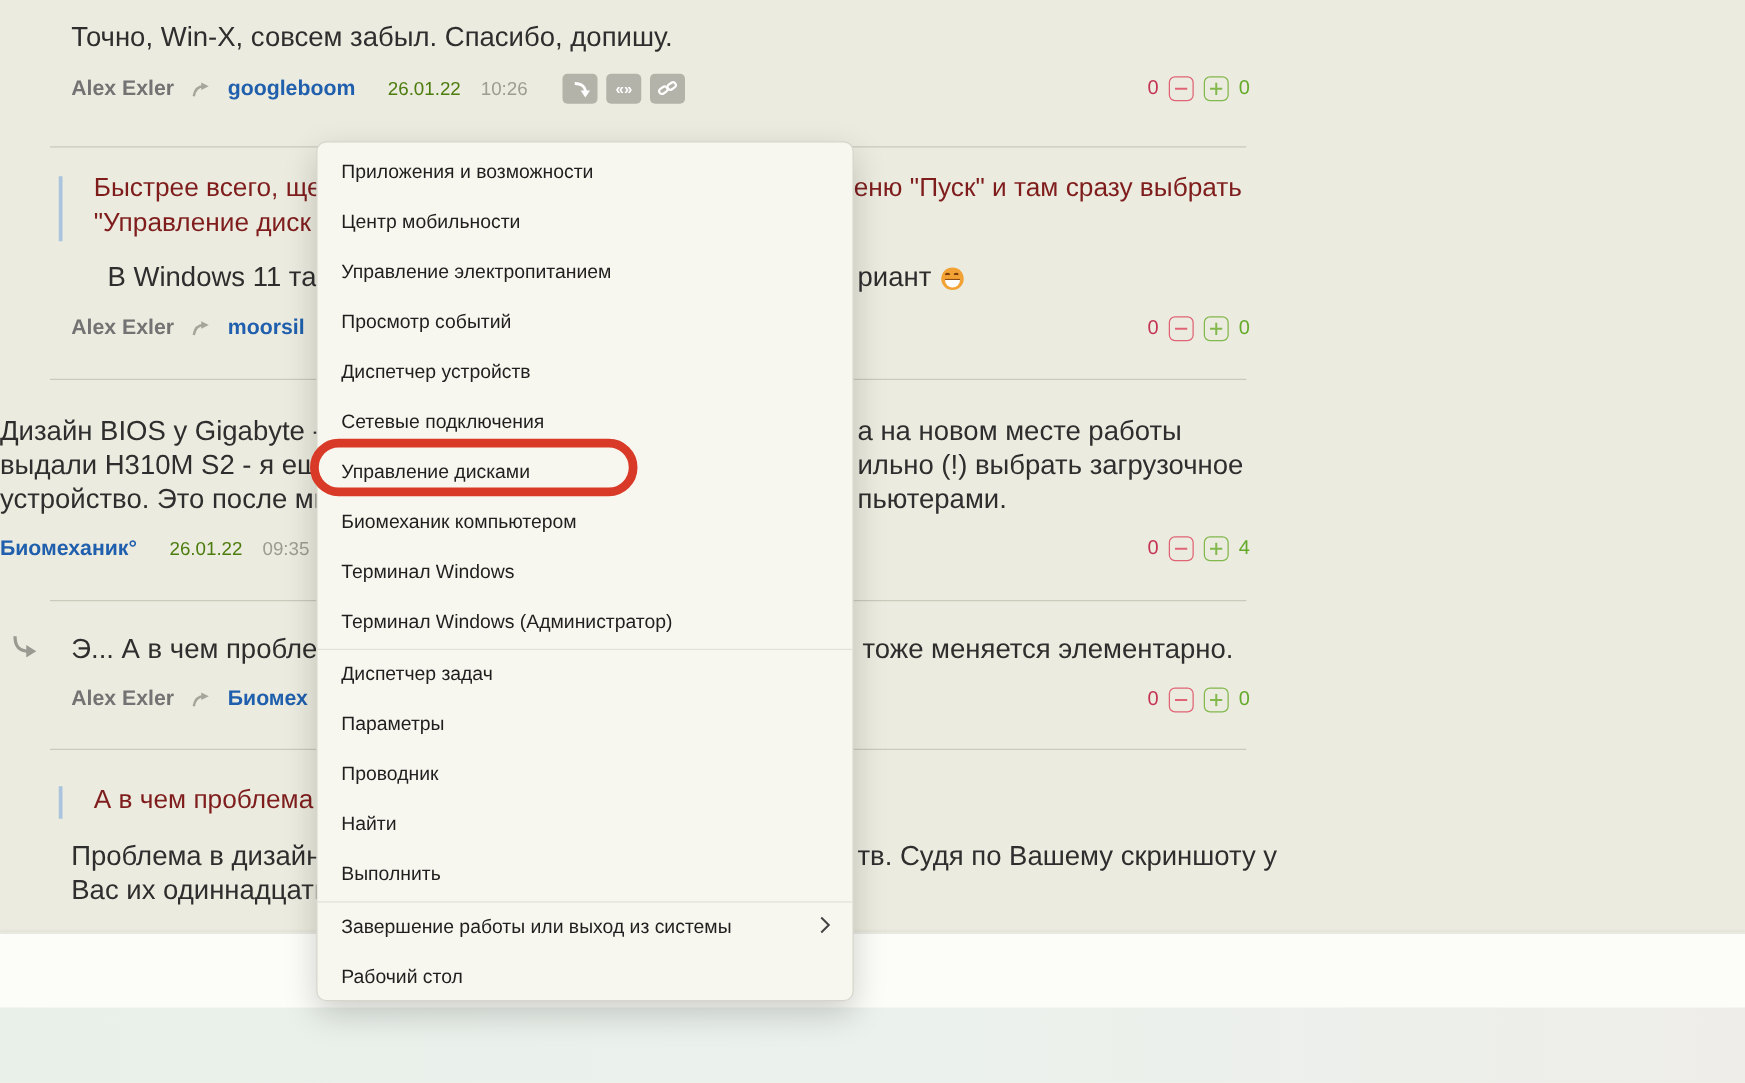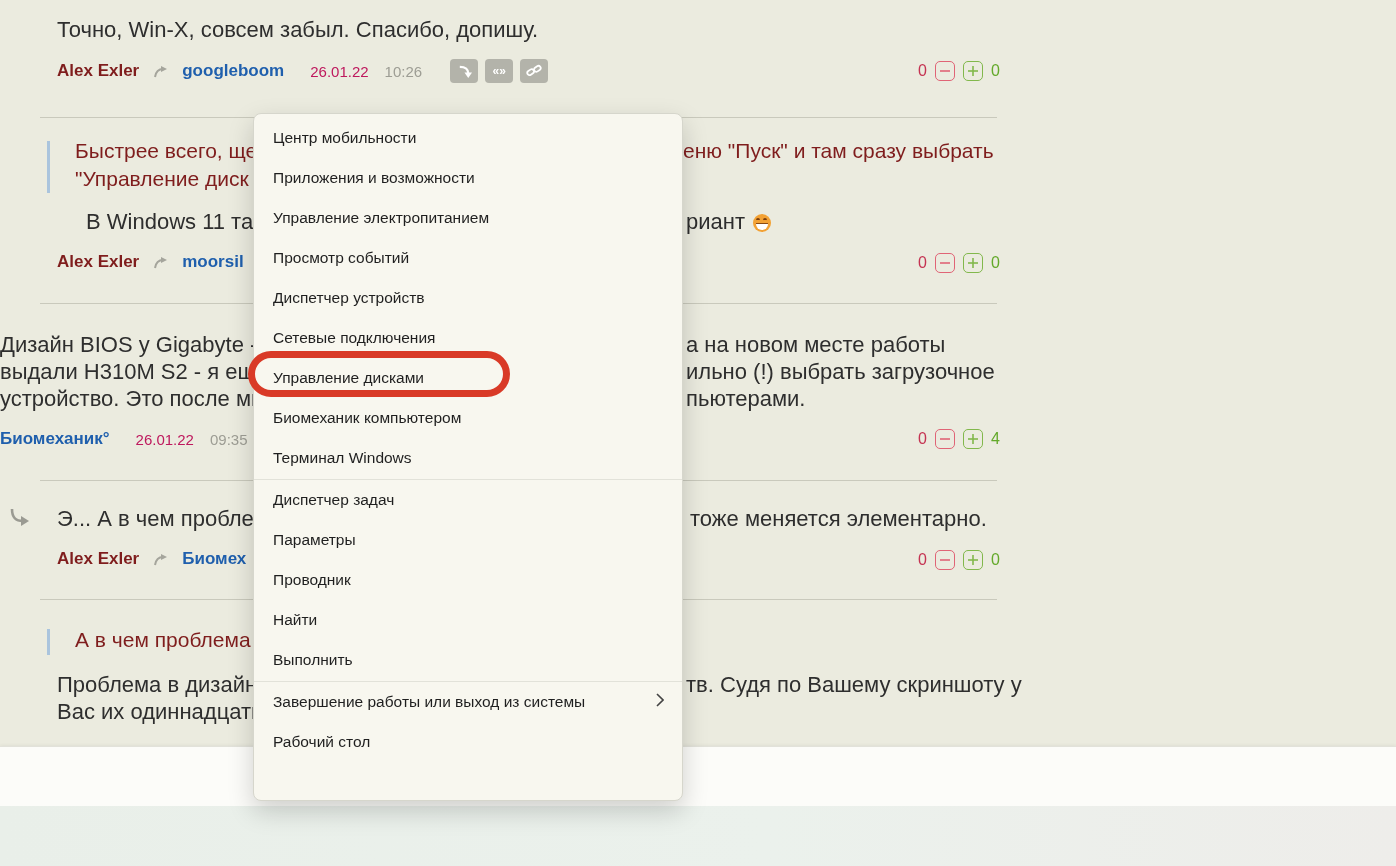--- a/index.html
+++ b/index.html
@@ -5,24 +5,24 @@
   html,body{margin:0;padding:0;}
   body{width:1396px;height:866px;font-family:"Liberation Sans", sans-serif;}
   .page{position:relative;width:1396px;height:866px;background:#ebebdf;overflow:hidden;}
 
   
   .ptext{position:absolute;font-size:22px;color:#2e2e2e;white-space:nowrap;}
   .qtext{position:absolute;font-size:21px;color:#7f1d1d;white-space:nowrap;}
   .qborder{position:absolute;width:3px;background:#aac4dd;}
   .divider{position:absolute;left:40px;width:957px;height:1px;background:#c9c9bc;}
   .meta{position:absolute;display:flex;align-items:center;white-space:nowrap;}
-  .author{color:#7f1d1d;font-weight:bold;font-size:17px;}
+  .author{color:#737373;font-weight:bold;font-size:17px;}
   .author-blue{color:#1f5fad;font-weight:bold;font-size:17px;}
   .recipient{color:#1f5fad;font-weight:bold;font-size:17px;}
-  .mdate{color:#be185d;font-size:15px;margin-left:26px;}
+  .mdate{color:#4d7c0f;font-size:15px;margin-left:26px;}
   .mtime{color:#9d9d94;font-size:15px;margin-left:16px;}
   .marrow{margin:0 14px;display:inline-flex;}
   .mbtns{display:flex;gap:7px;margin-left:28px;}
   .mbtn{width:28px;height:24px;background:#b3b3aa;border-radius:4px;display:flex;align-items:center;justify-content:center;color:#fff;font-weight:bold;font-size:12px;}
   .votes{position:absolute;left:918px;display:flex;align-items:center;gap:8px;}
   .vnum-down{color:#c53352;font-size:16px;}
   .vnum-up{color:#63a92a;font-size:16px;}
   .vbtn{width:20px;height:20px;border-radius:5px;display:flex;align-items:center;justify-content:center;box-sizing:border-box;}
   .vbtn.minus{border:1.5px solid #e06476;}
   .vbtn.plus{border:1.5px solid #82b84c;}
@@ -241,45 +241,48 @@
     
 
     
     
     
     
   </div>
 
   <div class="winx">
     <div class="winx-item">
+        <span>Приложения и возможности</span>
+      </div>
+    <div class="winx-item">
         <span>Центр мобильности</span>
       </div>
     <div class="winx-item">
-        <span>Приложения и возможности</span>
-      </div>
-    <div class="winx-item">
         <span>Управление электропитанием</span>
       </div>
     <div class="winx-item">
         <span>Просмотр событий</span>
       </div>
     <div class="winx-item">
         <span>Диспетчер устройств</span>
       </div>
     <div class="winx-item">
         <span>Сетевые подключения</span>
       </div>
     <div class="winx-item">
         <span>Управление дисками</span>
       </div>
     <div class="winx-item">
         <span>Биомеханик компьютером</span>
       </div>
     <div class="winx-item">
         <span>Терминал Windows</span>
+      </div>
+    <div class="winx-item">
+        <span>Терминал Windows (Администратор)</span>
       </div>
     <div class="winx-sep"></div>
     <div class="winx-item">
         <span>Диспетчер задач</span>
       </div>
     <div class="winx-item">
         <span>Параметры</span>
       </div>
     <div class="winx-item">
         <span>Проводник</span>

